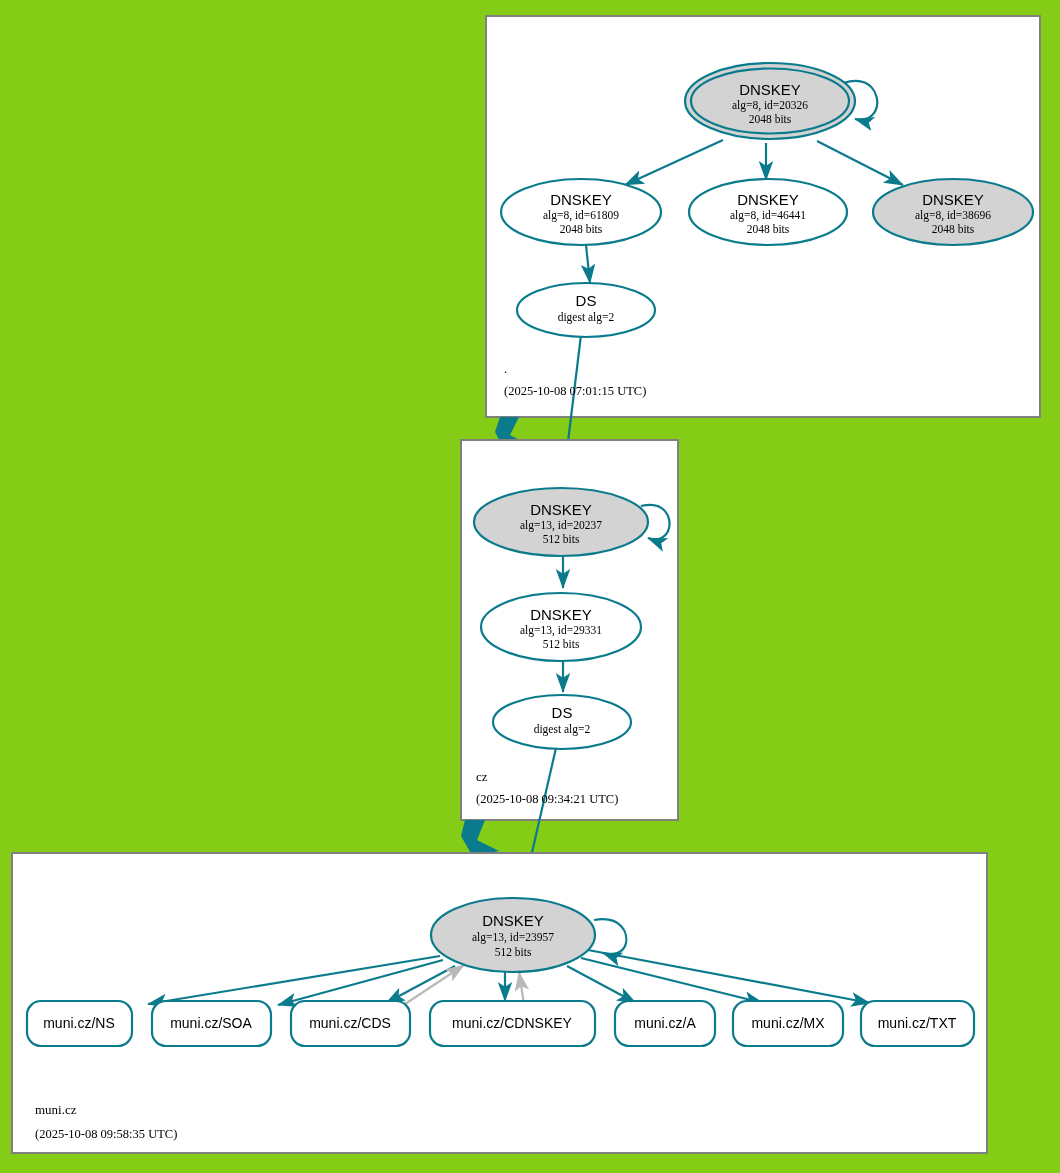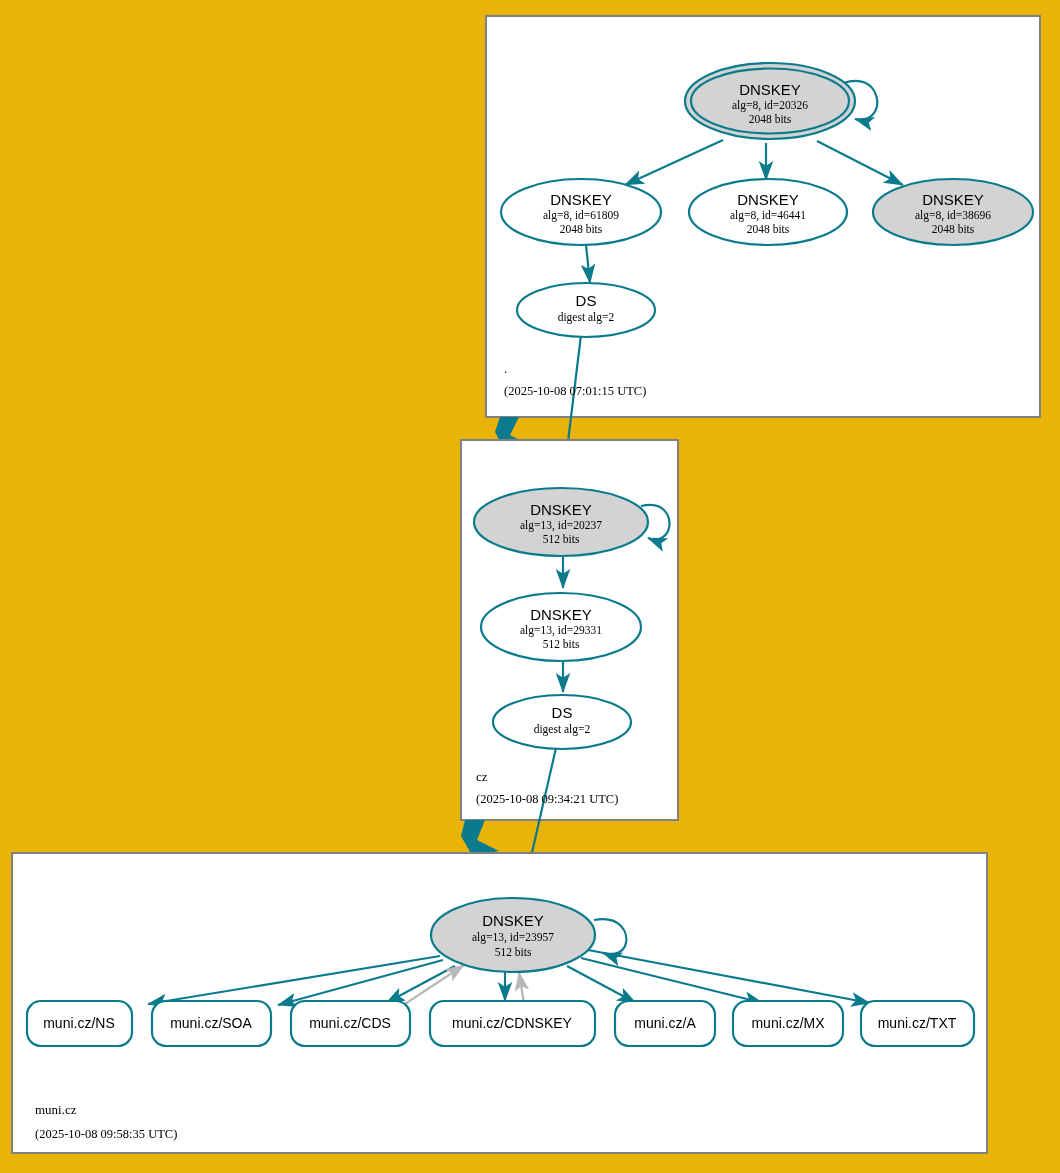--- a/index.html
+++ b/index.html
@@ -7,21 +7,21 @@
     padding: 0;
     background: #ffffff;
   }
   body {
     font-family: "Liberation Sans", sans-serif;
   }
   #canvas {
     position: relative;
     width: 1060px;
     height: 1173px;
-    background: #eab308;
+    background: #84cc16;
     overflow: hidden;
   }
   #graph-svg {
     position: absolute;
     left: 0;
     top: 0;
     width: 1060px;
     height: 1173px;
   }
   .zone-box {

